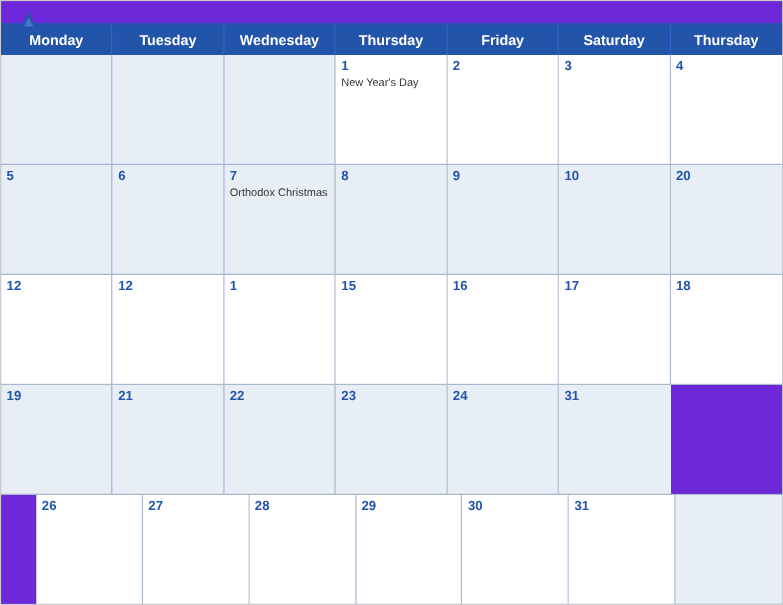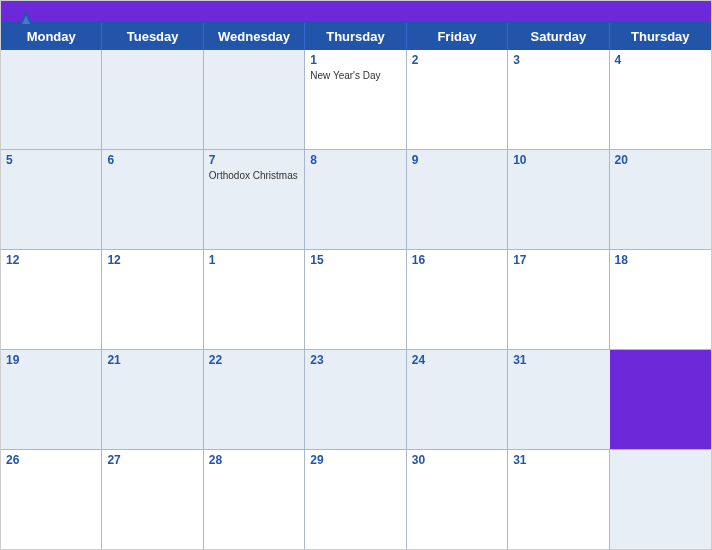--- a/index.html
+++ b/index.html
@@ -96,20 +96,21 @@
       flex-direction: column;
     }
     .week-row {
       display: grid;
       grid-template-columns: repeat(7, 1fr);
       flex: 1;
       border-bottom: 1px solid #aab8cc;
     }
     .week-row:last-child {
       border-bottom: none;
+      margin-left: 32px;
     }
     .day-cell {
       border-right: 1px solid #aab8cc;
       padding: 3px 5px;
       vertical-align: top;
       min-height: 70px;
       position: relative;
       background: #fff;
     }
     .day-cell:last-child {

